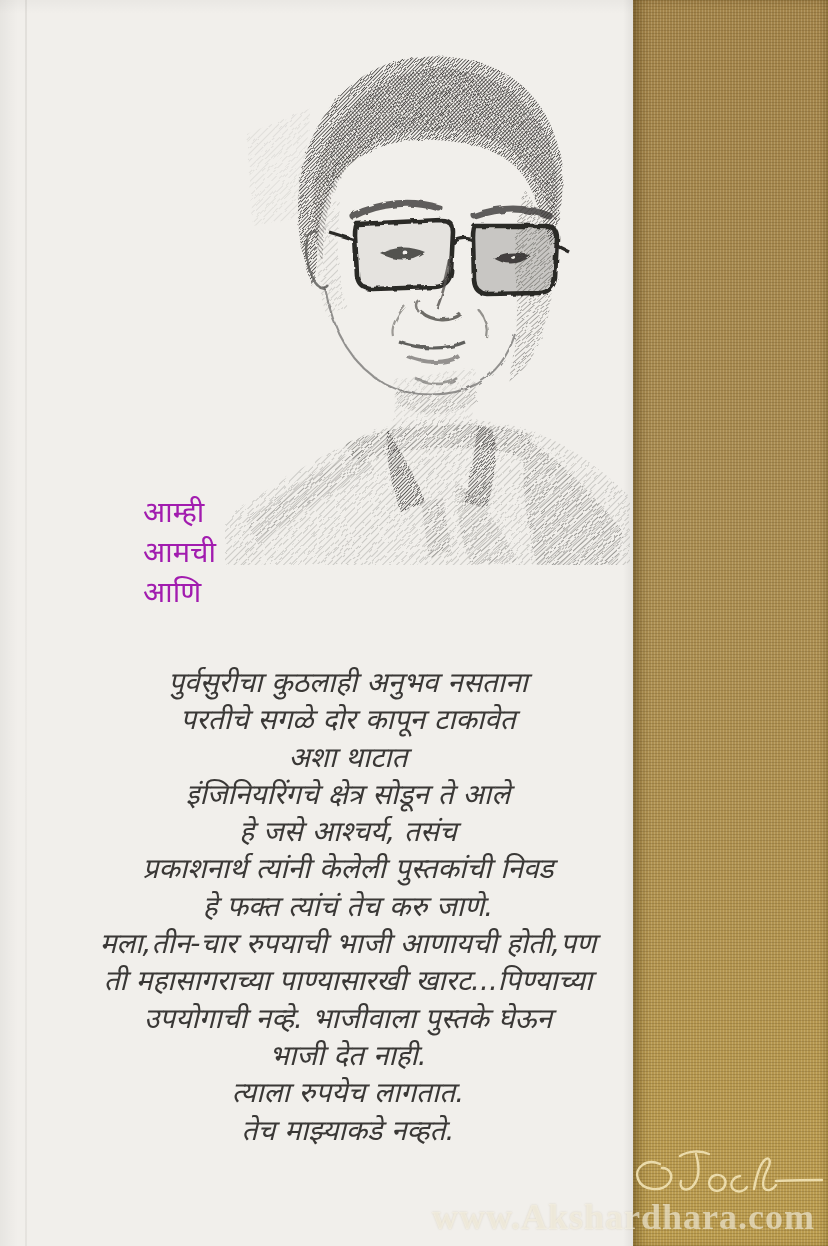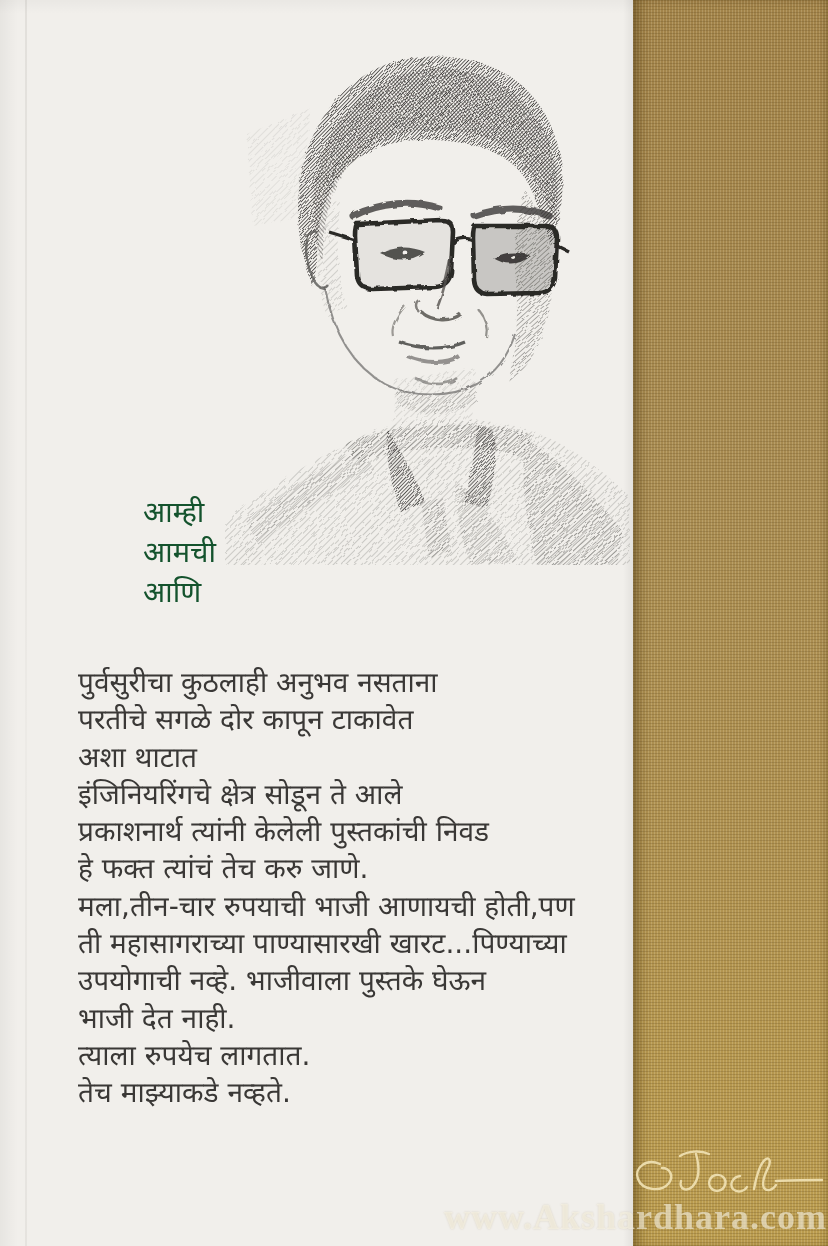--- a/index.html
+++ b/index.html
@@ -28,33 +28,34 @@
       repeating-linear-gradient(180deg, rgba(83,60,20,0.20) 0 1px, rgba(0,0,0,0) 1px 3px),
       repeating-linear-gradient(90deg, rgba(255,244,206,0.18) 0 1px, rgba(0,0,0,0) 1px 3px),
       linear-gradient(180deg, #a28349 0%, #a88b51 38%, #af9150 68%, #bb9c4e 100%);
     box-shadow: inset 10px 0 14px -7px rgba(61,42,8,0.55), inset -5px 0 9px -5px rgba(61,42,8,0.30);
   }
   
   .portrait{position:absolute;left:225px;top:50px;width:405px;height:515px;}
   
   .intro{
     position:absolute;left:143px;top:492px;width:420px;
-    font-size:29px;line-height:40px;color:#14532d;text-align:left;
+    font-size:29px;line-height:40px;color:#a21caf;text-align:left;
   }
   .quote{
     position:absolute;right:210px;top:664px;width:540px;
-    font-size:28px;line-height:37.3px;color:#3a3836;text-align:left;
+    font-size:28px;line-height:37.3px;color:#3a3836;text-align:center;
     white-space:nowrap;
+    font-style:italic;
   }
   .intro-line,.quote-line{white-space:nowrap;}
   
   .signature{position:absolute;left:630px;top:1118px;width:198px;height:84px;}
   
   .watermark{
-    position:absolute;left:444px;top:1196px;
+    position:absolute;left:432px;top:1196px;
     font-family:"Liberation Serif", serif;font-weight:bold;
     font-size:36px;line-height:42px;letter-spacing:1px;
     color:rgba(250,246,231,0.60);
     text-shadow:0 0 2px rgba(150,125,70,0.25);
     pointer-events:none;
   }
 </style>
 </head>
 <body>
 
@@ -155,20 +156,21 @@
       <div class="intro-line">आम्ही</div>
       <div class="intro-line">आमची</div>
       <div class="intro-line">आणि</div>
     </div>
 
   <div class="quote">
       <div class="quote-line">पुर्वसुरीचा कुठलाही अनुभव नसताना</div>
       <div class="quote-line">परतीचे सगळे दोर कापून टाकावेत</div>
       <div class="quote-line">अशा थाटात</div>
       <div class="quote-line">इंजिनियरिंगचे क्षेत्र सोडून ते आले</div>
+      <div class="quote-line">हे जसे आश्चर्य, तसंच</div>
       <div class="quote-line">प्रकाशनार्थ त्यांनी केलेली पुस्तकांची निवड</div>
       <div class="quote-line">हे फक्त त्यांचं तेच करु जाणे.</div>
       <div class="quote-line">मला,तीन-चार रुपयाची भाजी आणायची होती,पण</div>
       <div class="quote-line">ती महासागराच्या पाण्यासारखी खारट...पिण्याच्या</div>
       <div class="quote-line">उपयोगाची नव्हे. भाजीवाला पुस्तके घेऊन</div>
       <div class="quote-line">भाजी देत नाही.</div>
       <div class="quote-line">त्याला रुपयेच लागतात.</div>
       <div class="quote-line">तेच माझ्याकडे नव्हते.</div>
     </div>
 

